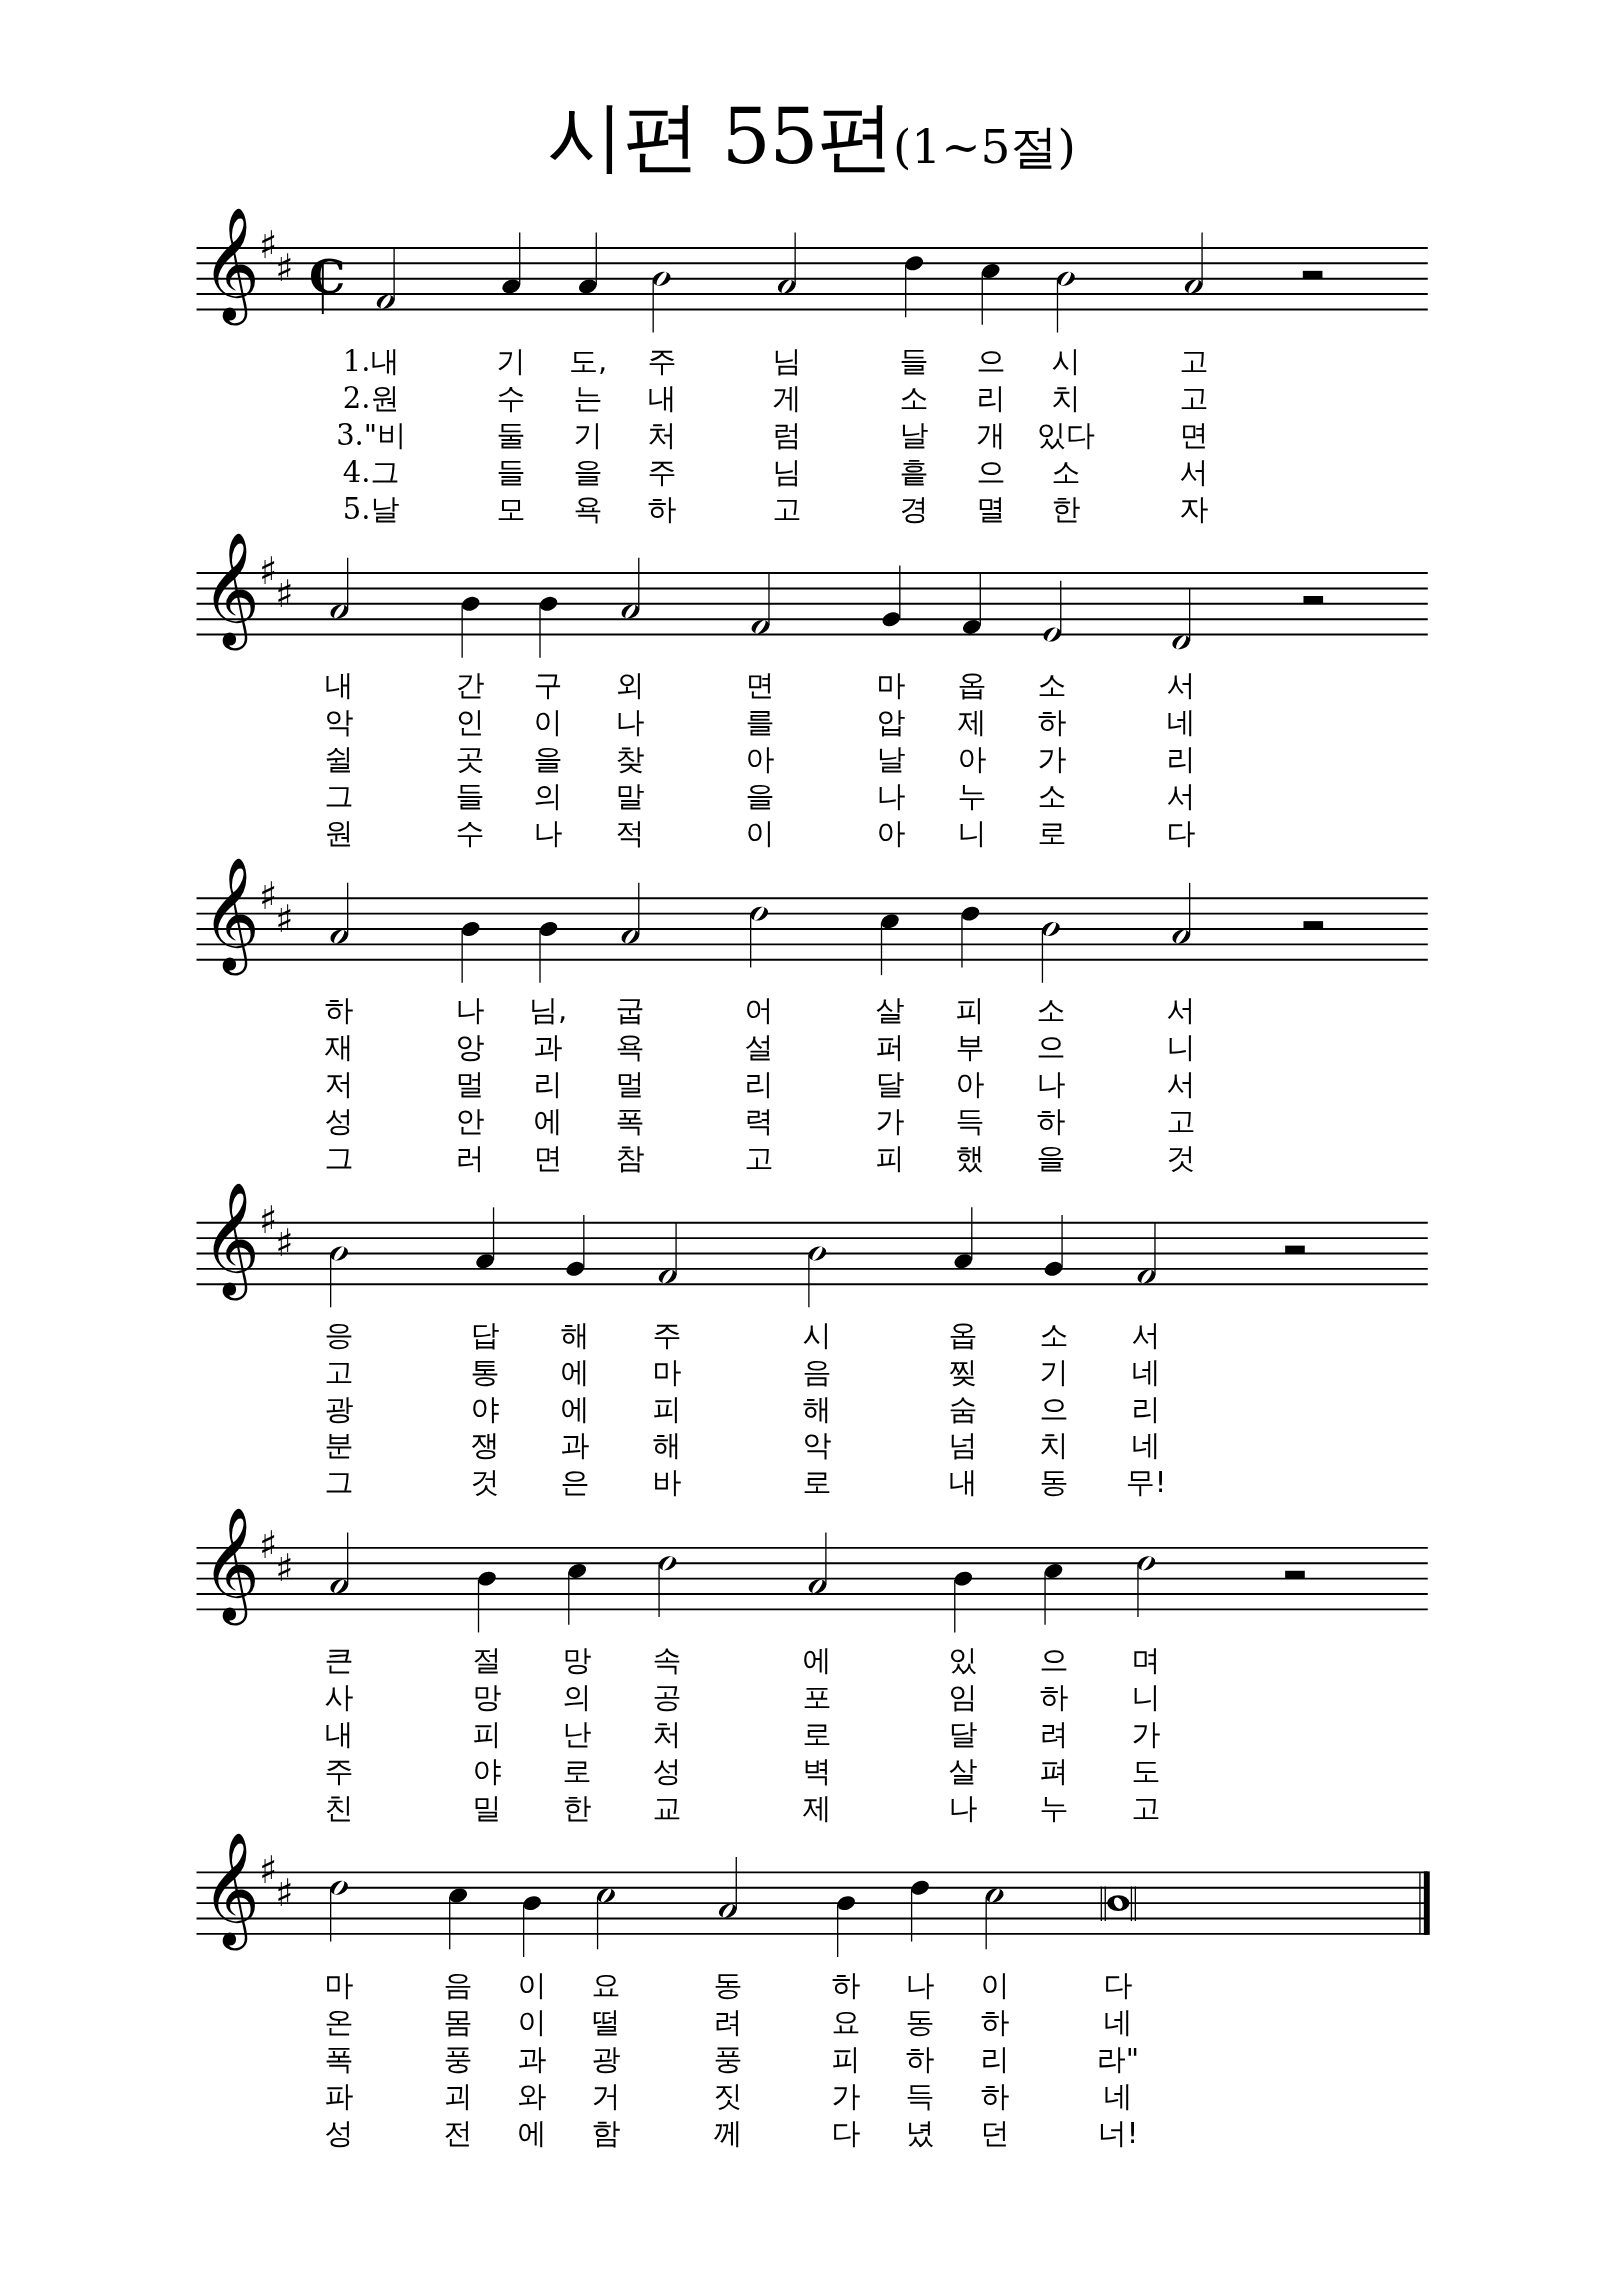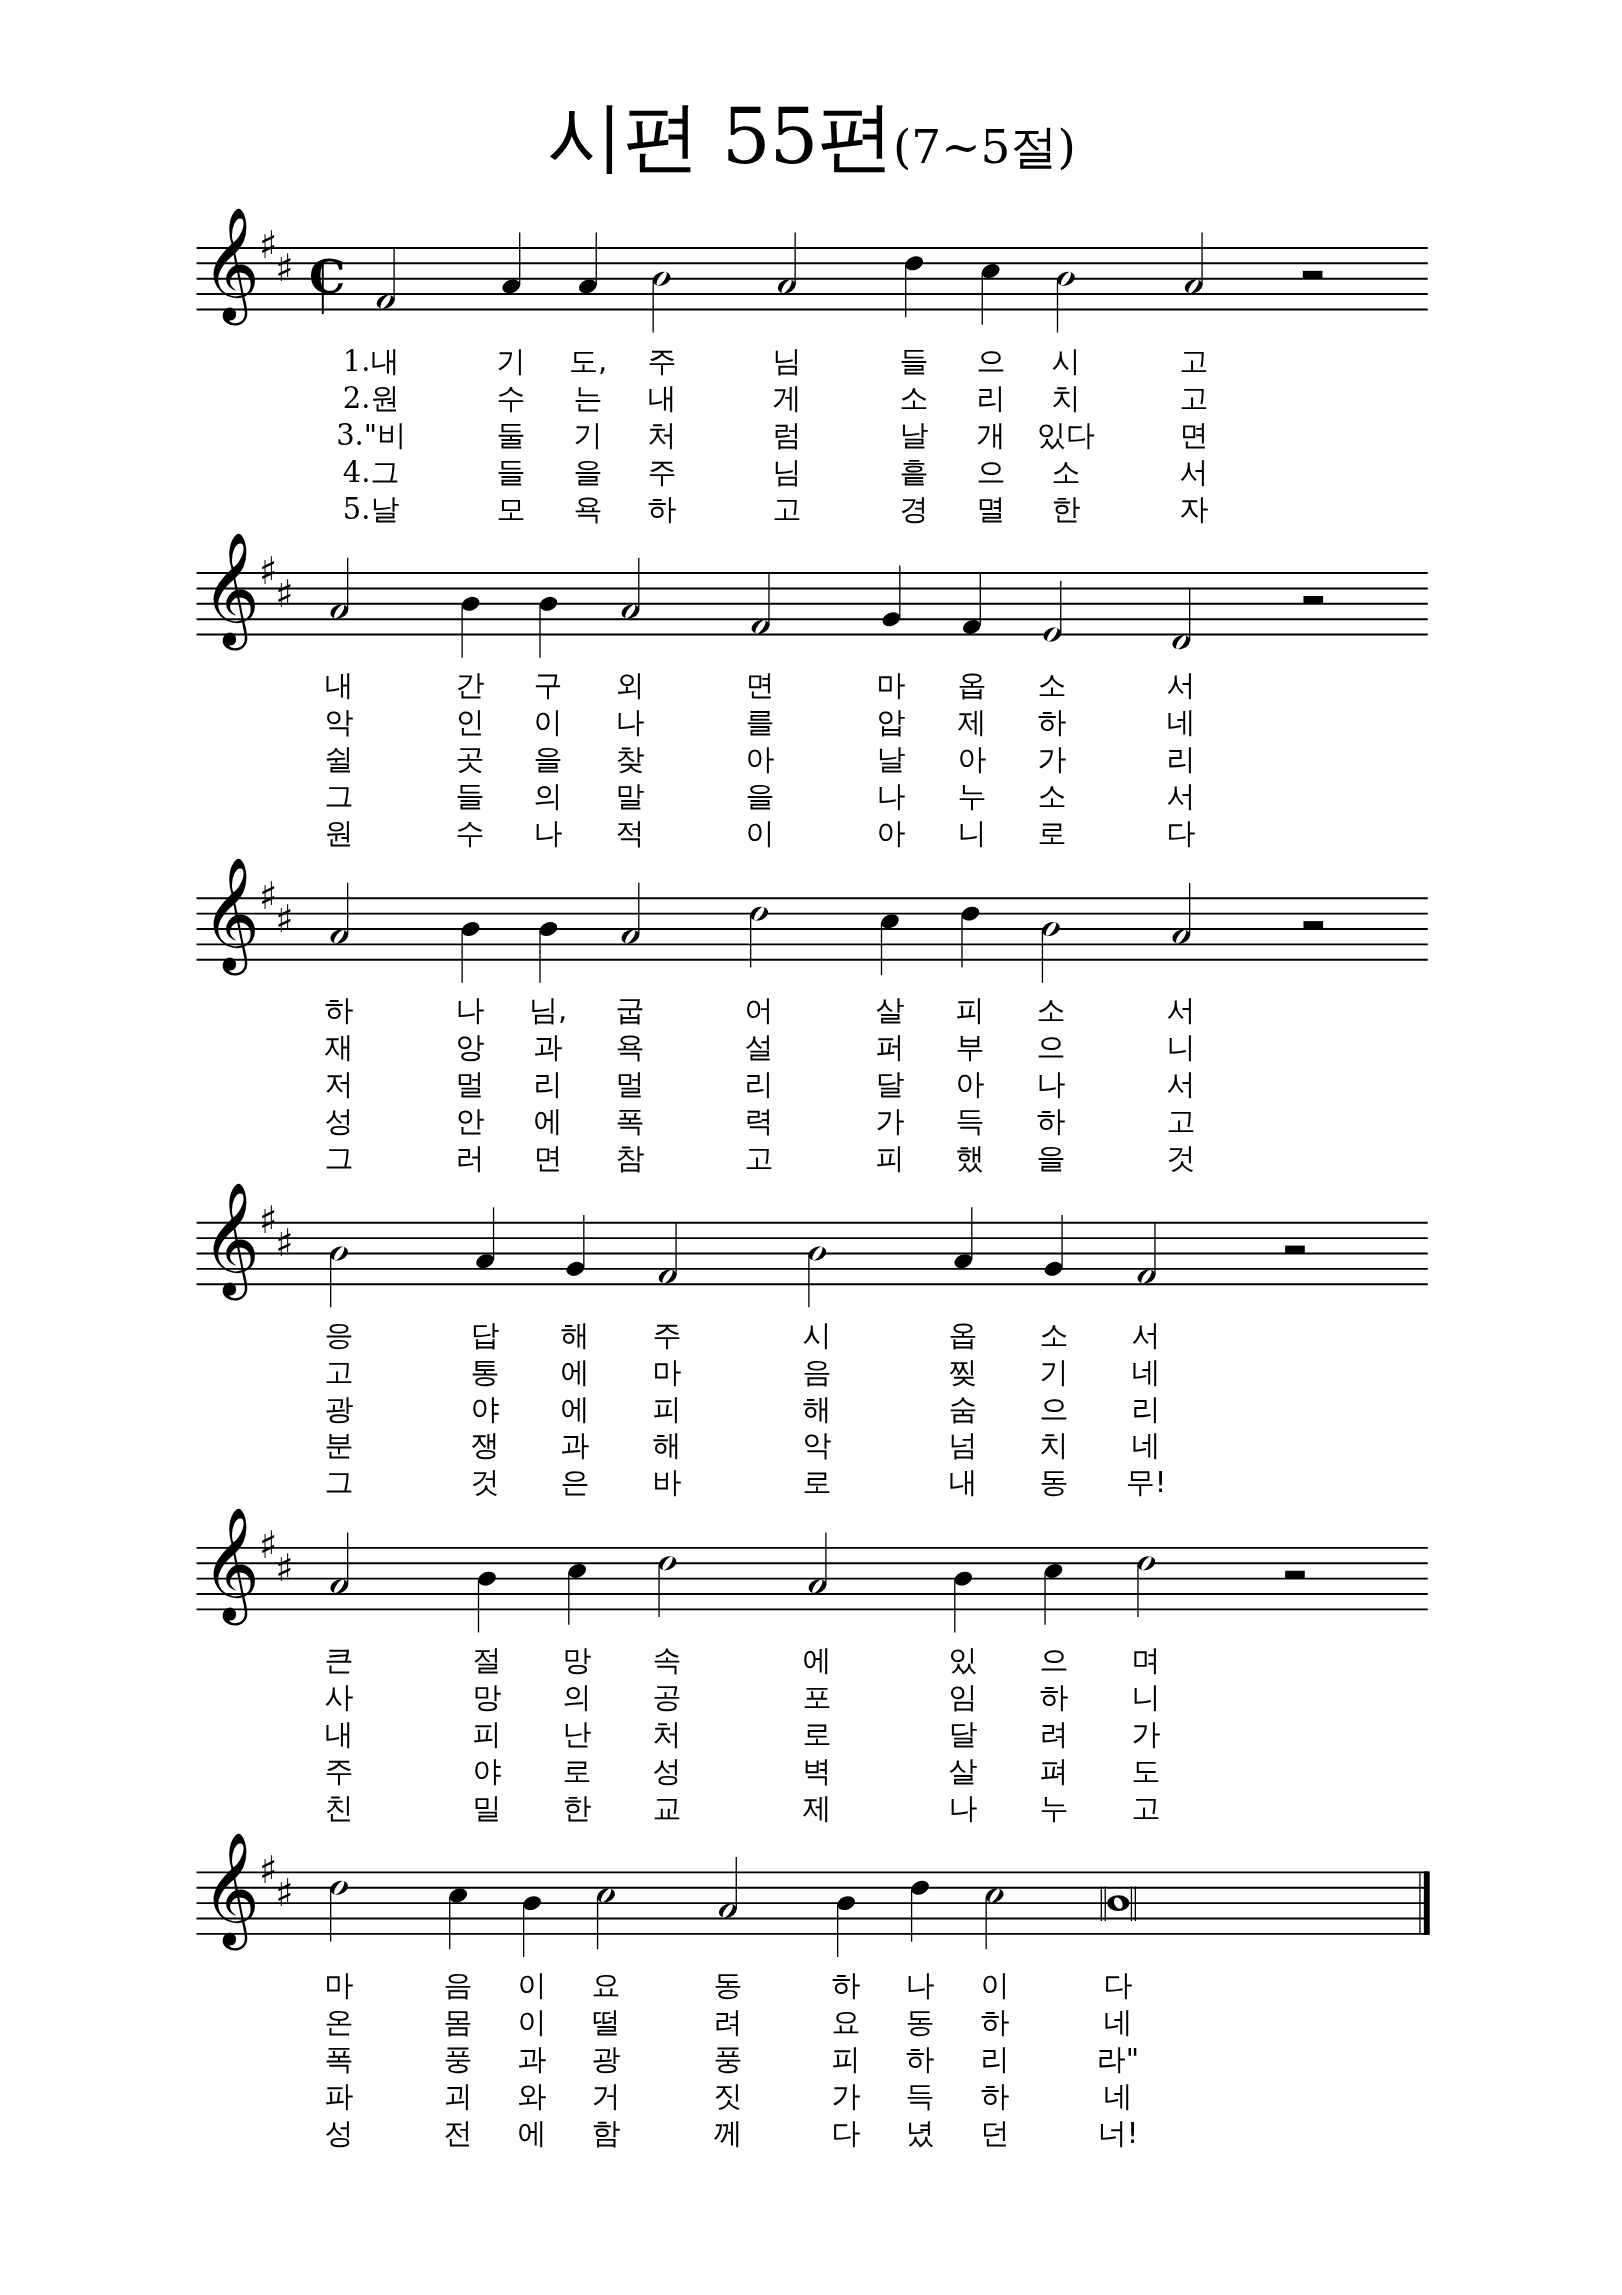--- a/index.html
+++ b/index.html
@@ -13,21 +13,21 @@
   svg.staff { position: absolute; left: 0; top: 0; overflow: visible; }
   .lyric-row { position: absolute; left: 0; width: 1623px; height: 37px; }
   .syl { position: absolute; transform: translateX(-50%); font-size: 29px; line-height: 37px;
          font-family: "DejaVu Sans", sans-serif; white-space: nowrap; }
   .syl .num { position: absolute; right: 100%; top: 0; font-family: "DejaVu Serif", serif; }
 </style>
 </head>
 <body>
 
 <div class="title">
-  <span class="main">시편 55편</span><span class="sub">(7~5절)</span>
+  <span class="main">시편 55편</span><span class="sub">(1~5절)</span>
 </div>
 
 <div id="score">
     <div class="system" style="top: 0px;">
       <svg class="staff" width="1623" height="2295" viewBox="0 0 2480 3508">
         <g>
           <line x1="300" x2="2182" y1="379" y2="379" stroke="#000000" stroke-width="3"></line>
           <line x1="300" x2="2182" y1="402.5" y2="402.5" stroke="#000000" stroke-width="3"></line>
           <line x1="300" x2="2182" y1="426" y2="426" stroke="#000000" stroke-width="3"></line>
           <line x1="300" x2="2182" y1="449.5" y2="449.5" stroke="#000000" stroke-width="3"></line>

